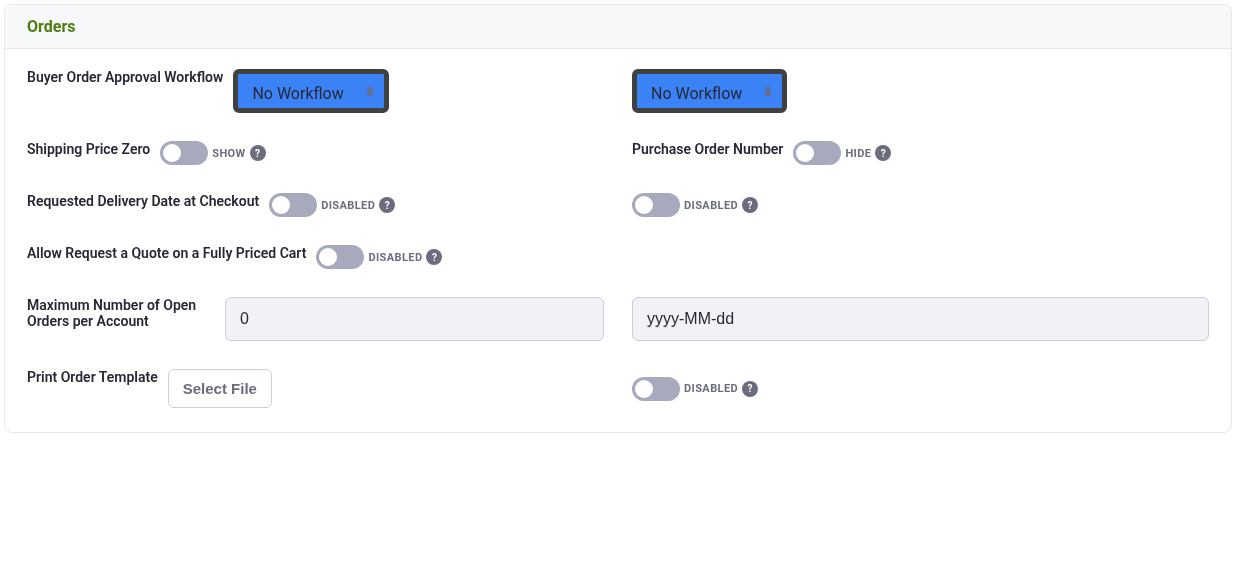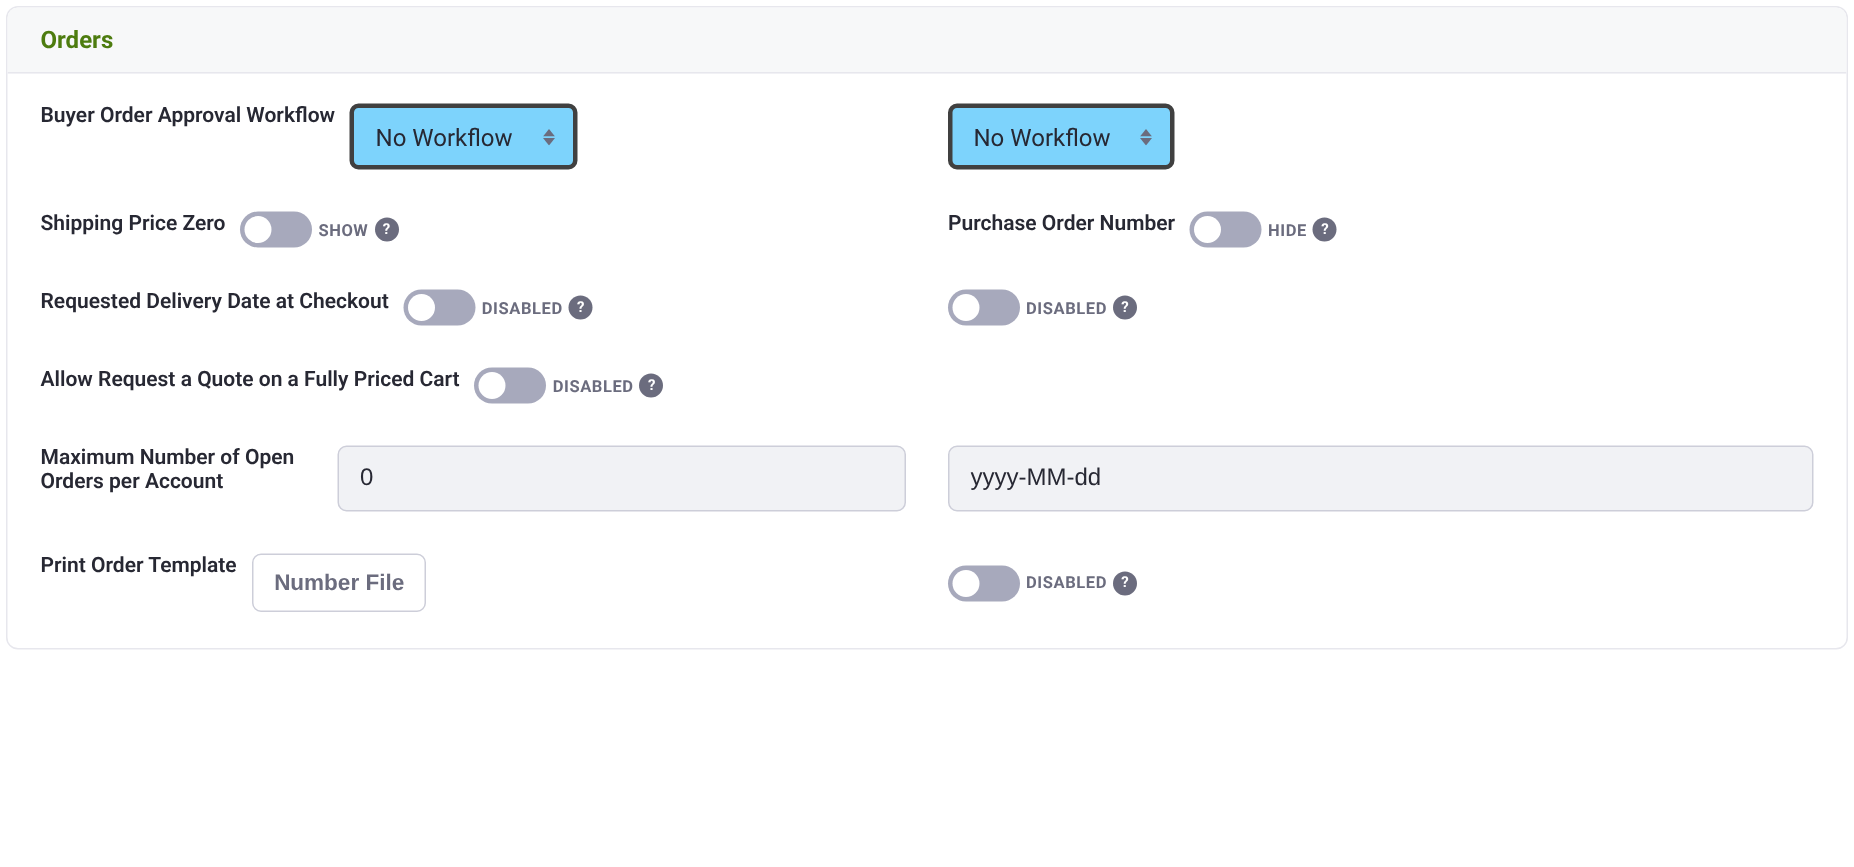--- a/index.html
+++ b/index.html
@@ -36,23 +36,23 @@
     .field { display: flex; gap: 10px; }
     .field-label {
       font-size: 14px;
       font-weight: 600;
       color: #272833;
     }
     .select-wrap { position: relative; }
     .select {
       width: 100%;
       height: 44px;
-      border: 3px solid #404040;
+      border: 5px solid #404040;
       border-radius: 6px;
-      background: #7dd3fc;
+      background: #3b82f6;
       padding: 10px 40px 10px 14px;
       font-size: 16px;
       color: #272833;
       appearance: none;
       cursor: pointer;
     }
     .select-caret {
       position: absolute;
       right: 12px;
       top: 50%;
@@ -233,21 +233,21 @@
       <label class="field-label">Maximum Number of Open Orders per Account</label>
       <input class="text-input" type="text" value="0" style="">
     </div>
 
     <div class="field col-span-right">
       <input class="text-input" type="text" value="yyyy-MM-dd" style="">
     </div>
 
     <div class="field col-span-left">
       <label class="field-label">Print Order Template</label>
-      <button class="file-btn">Number File</button>
+      <button class="file-btn">Select File</button>
     </div>
 
     <div class="field col-span-right">
       <div class="toggle-row">
         <div class="toggle">
             <div class="toggle-knob"></div>
           </div>
         <span class="toggle-state">DISABLED</span>
         <span class="help">?</span>
       </div>

